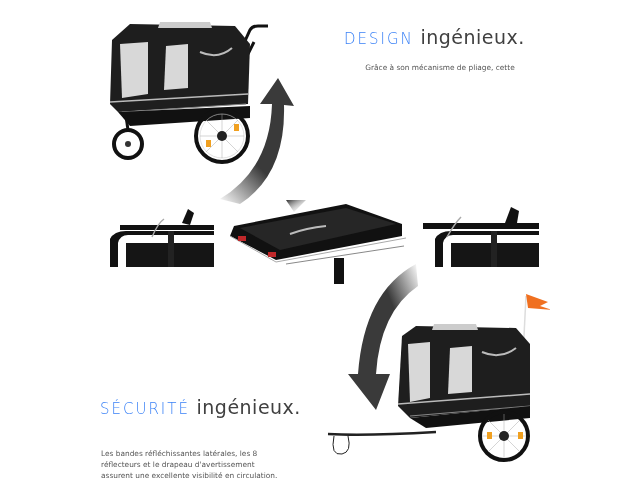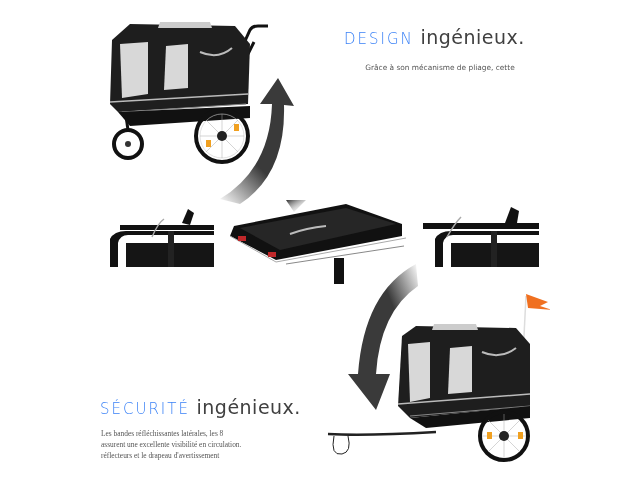--- a/index.html
+++ b/index.html
@@ -19,24 +19,24 @@
   <span class="bold">ingénieux.</span>
 </div>
 <div class="abs desc" style="left:340px; top:62px; width:200px; text-align:center;">
   <div>Grâce à son mécanisme de pliage, cette</div>
 </div>
 
 <div class="abs title" style="left:100px; top:396px;">
   <span class="light">SÉCURITÉ</span>
   <span class="bold">ingénieux.</span>
 </div>
-<div class="abs desc" style="left:101px; top:428px; width:220px;font-family:Liberation Serif, serif;">
+<div class="abs desc" style="left:101px; top:448px; width:220px;">
   <div>Les bandes réfléchissantes latérales, les 8</div>
+  <div>réflecteurs et le drapeau d'avertissement</div>
   <div>assurent une excellente visibilité en circulation.</div>
-  <div>réflecteurs et le drapeau d'avertissement</div>
 </div>
 
 <div class="abs" style="left:100px; top:12px;">
   <svg width="180" height="155" viewBox="0 0 180 155">
 
     <path d="M140 40 L150 18 Q152 14 158 14 L168 14" stroke="#111" stroke-width="3" fill="none"></path>
     <path d="M148 42 L154 30" stroke="#111" stroke-width="3" fill="none"></path>
 
     <path d="M12 28 L30 12 L135 14 L150 32 L148 92 L18 100 L10 92 Z" fill="#1e1e1e"></path>
     <path d="M60 10 L110 10 L112 16 L58 16 Z" fill="#ccc"></path>

